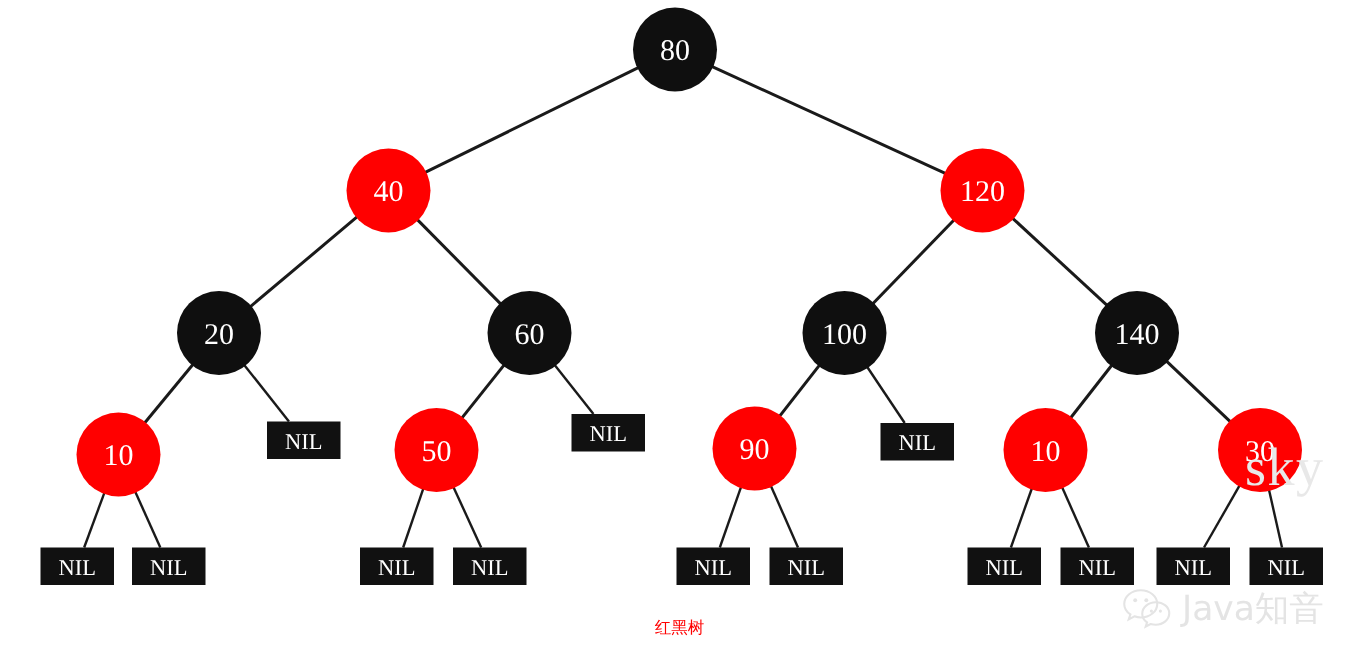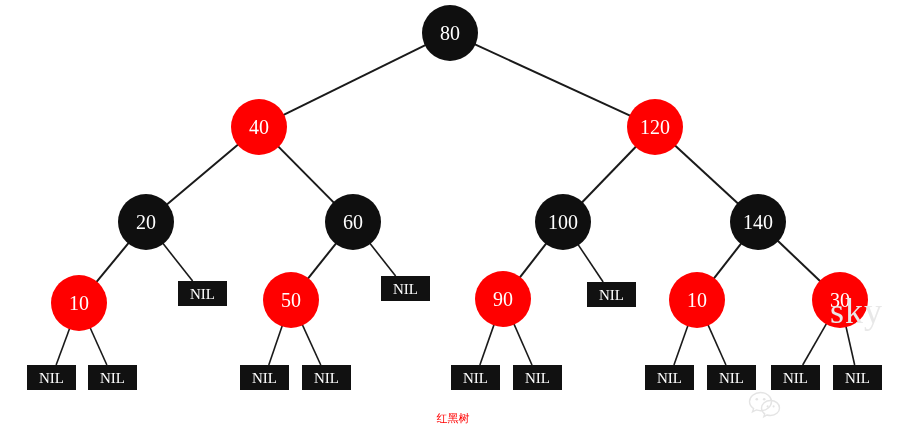--- a/index.html
+++ b/index.html
@@ -211,15 +211,16 @@
 
   <div class="brand" style="left:748px; top:390px;">
     <svg class="brand-icon" viewBox="0 0 34 30" xmlns="http://www.w3.org/2000/svg">
       <path d="M12.5 2.5C6.4 2.5 1.5 6.6 1.5 11.6c0 2.8 1.6 5.3 4.1 7l-1.1 3.3 3.8-2A13.6 13.6 0 0 0 12.5 20.7c6.1 0 11-4.1 11-9.1S18.6 2.5 12.5 2.5z" fill="none" stroke="#e4e4e4" stroke-width="1.4"></path>
       <circle cx="8.8" cy="9.2" r="1.3" fill="#e4e4e4"></circle>
       <circle cx="16.2" cy="9.2" r="1.3" fill="#e4e4e4"></circle>
       <path d="M22.5 10.5c-5 0-9 3.4-9 7.6 0 2.3 1.2 4.4 3.2 5.8l-0.9 2.8 3.2-1.7c1.1 0.3 2.3 0.5 3.5 0.5 5 0 9-3.4 9-7.6s-4-7.4-9-7.4z" fill="none" stroke="#e4e4e4" stroke-width="1.4"></path>
       <circle cx="19.6" cy="16.4" r="1.05" fill="#e4e4e4"></circle>
       <circle cx="25.6" cy="16.4" r="1.05" fill="#e4e4e4"></circle>
     </svg>
+    <span class="brand-text">Java知音</span>
   </div>
 
 </div>
 
 </body></html>

